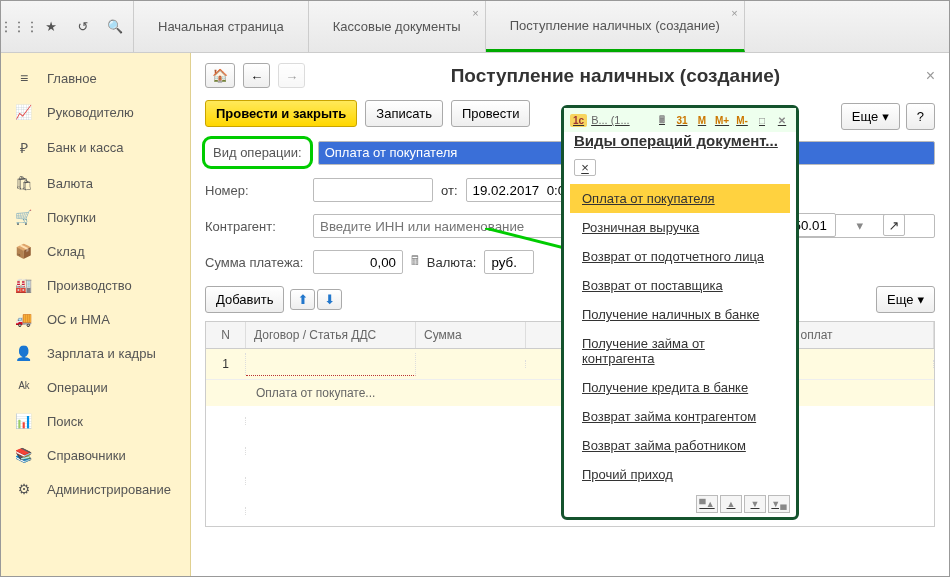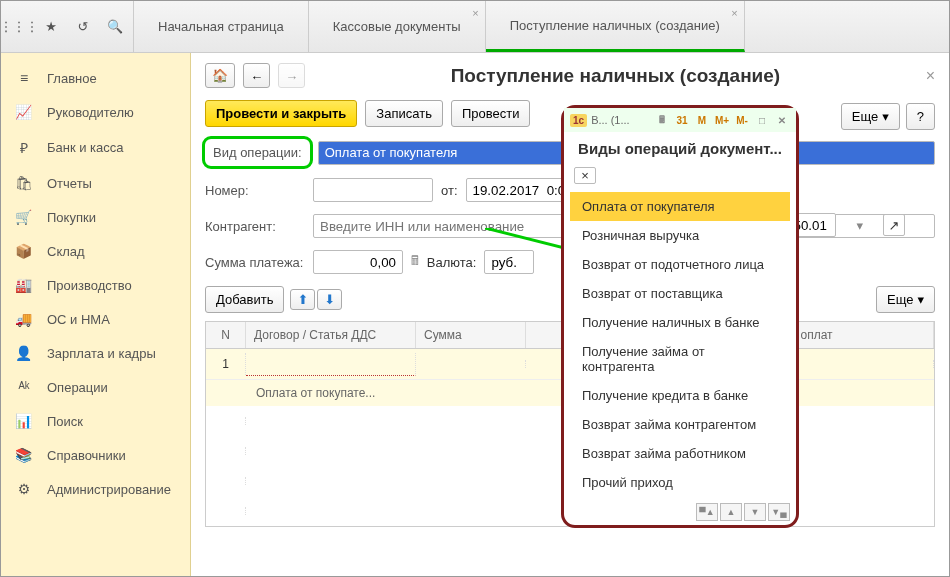--- a/index.html
+++ b/index.html
@@ -58,27 +58,27 @@
   .gr.yellow { background: #fffbe0; }
   .gc { padding: 4px 8px; border-right: 1px dotted #ddd; font-size: 12px; overflow: hidden; white-space: nowrap; }
   .gc.n { width: 40px; text-align: center; }
   .gc.contract { width: 170px; color: #b33; border-bottom: 1px dotted #b33; }
   .gc.sum { width: 110px; }
   .gc.gap { width: 220px; }
   .gc.bill { flex: 1; }
   .gr-ellipsis { background: #fffbe0; padding: 6px 8px 6px 50px; font-size: 12px; color: #666; border-top: 1px solid #eee; }
   
   
-  .popup { position: absolute; left: 560px; top: 104px; width: 238px; background: #fff; border: 3px solid #7f1d1d; border-radius: 14px; z-index: 20; }
+  .popup { position: absolute; left: 560px; top: 104px; width: 238px; background: #fff; border: 3px solid #14532d; border-radius: 6px; z-index: 20; text-decoration: underline; }
   .popup-title-bar { display: flex; align-items: center; padding: 4px 6px; background: #efe; gap: 4px; font-size: 11px; }
   .pt-badge { background: #f7d55f; color: #933; font-weight: bold; font-size: 10px; padding: 1px 3px; border-radius: 2px; }
   .pt-text { flex: 1; color: #666; }
   .pt-icon { width: 16px; height: 16px; display: flex; align-items: center; justify-content: center; font-size: 10px; font-weight: bold; color: #888; cursor: pointer; }
   .pt-icon.orange { color: #c70; }
-  .popup-header { padding: 8px 10px 4px; font-weight: bold; font-size: 15px; text-align: center; }
+  .popup-header { padding: 0 10px 4px; font-weight: bold; font-size: 15px; }
   .popup-search { padding: 6px 10px; display: flex; gap: 4px; }
   .popup-search .input { flex: 1; color: #aaa; font-size: 12px; }
   .popup-search .x { border: 1px solid #bbb; width: 22px; text-align: center; cursor: pointer; border-radius: 2px; }
   .popup-list { padding: 2px 6px; }
   .popup-item { padding: 7px 12px; cursor: pointer; font-size: 13px; }
   .popup-item.sel { background: #ffd23f; }
   .popup-footer { display: flex; justify-content: flex-end; padding: 4px 6px; gap: 2px; }
   .pf-btn { border: 1px solid #bbb; width: 22px; height: 18px; background: #f5f5f5; font-size: 9px; display: flex; align-items: center; justify-content: center; color: #888; cursor: pointer; }
   
   
@@ -114,21 +114,21 @@
       <div class="side-item">
         <span class="side-icon">📈</span>
         <span>Руководителю</span>
       </div>
       <div class="side-item">
         <span class="side-icon">₽</span>
         <span>Банк и касса</span>
       </div>
       <div class="side-item">
         <span class="side-icon">🛍</span>
-        <span>Отчеты</span>
+        <span>Валюта</span>
       </div>
       <div class="side-item">
         <span class="side-icon">🛒</span>
         <span>Покупки</span>
       </div>
       <div class="side-item">
         <span class="side-icon">📦</span>
         <span>Склад</span>
       </div>
       <div class="side-item">

